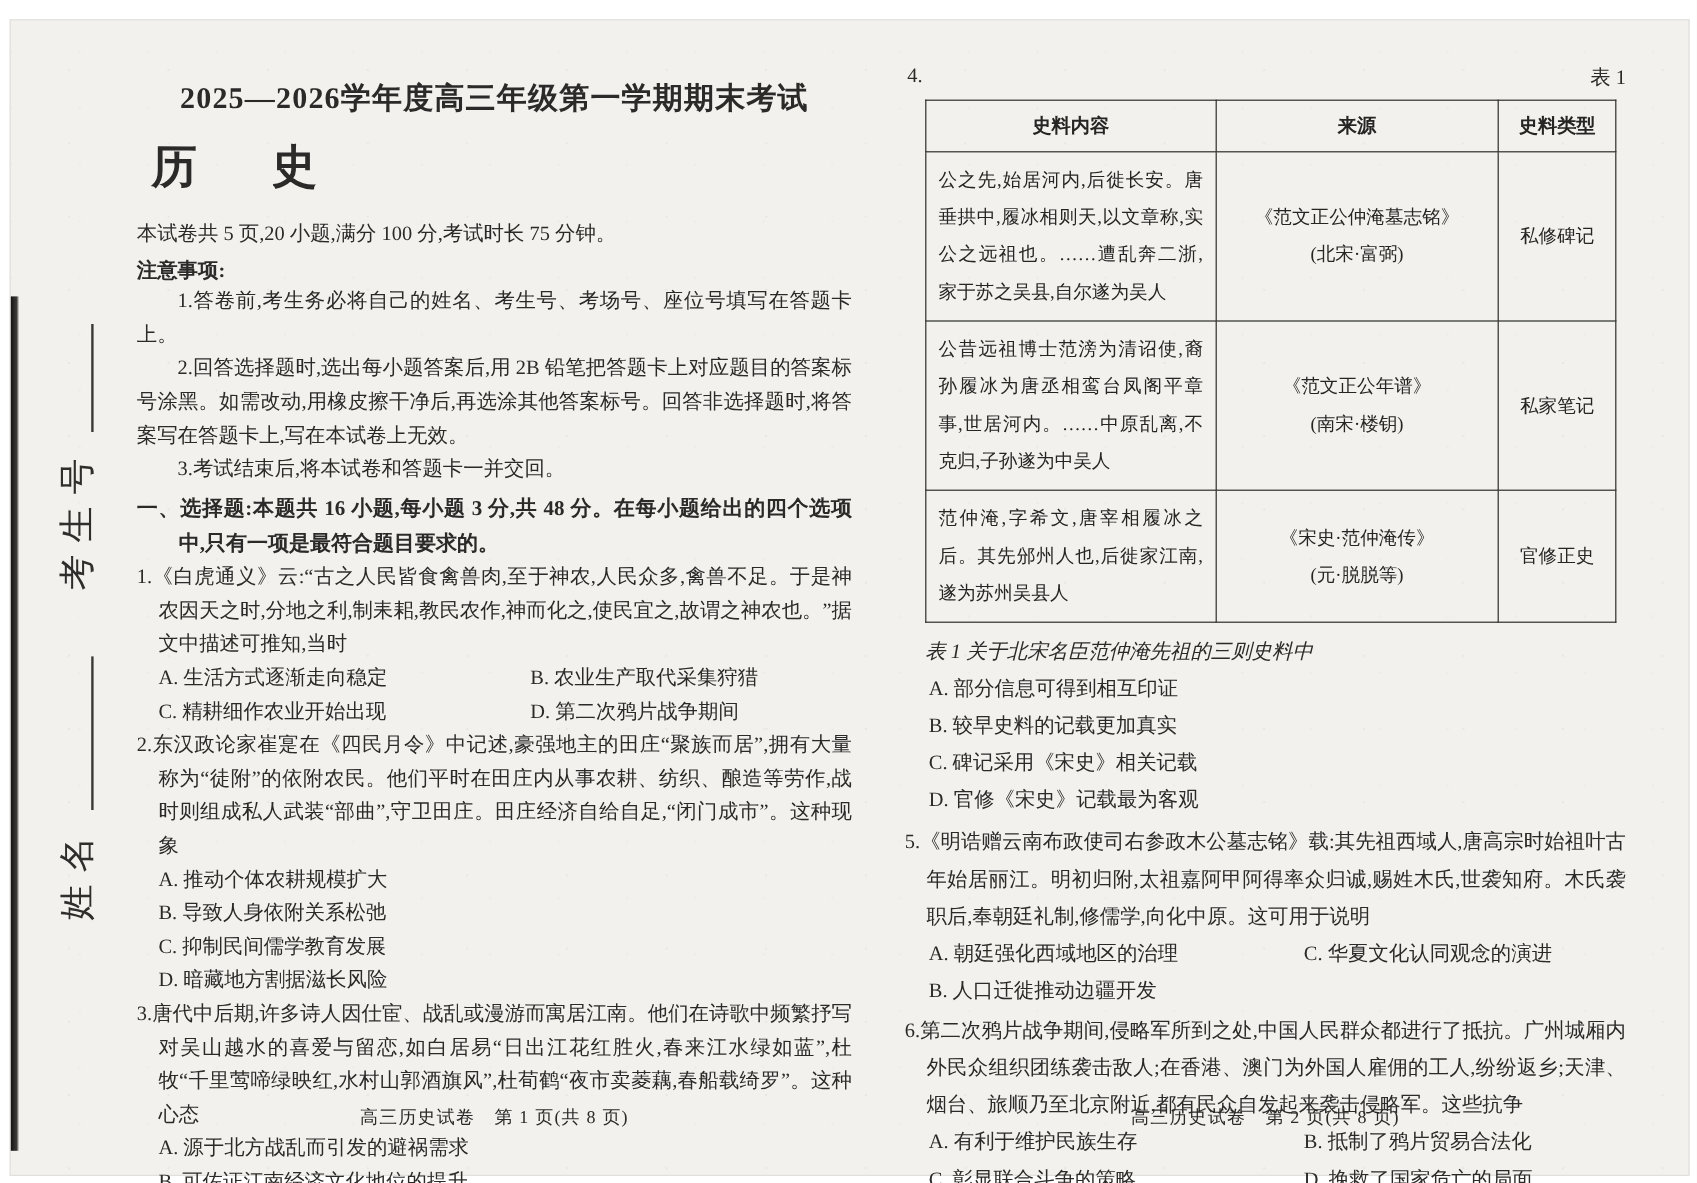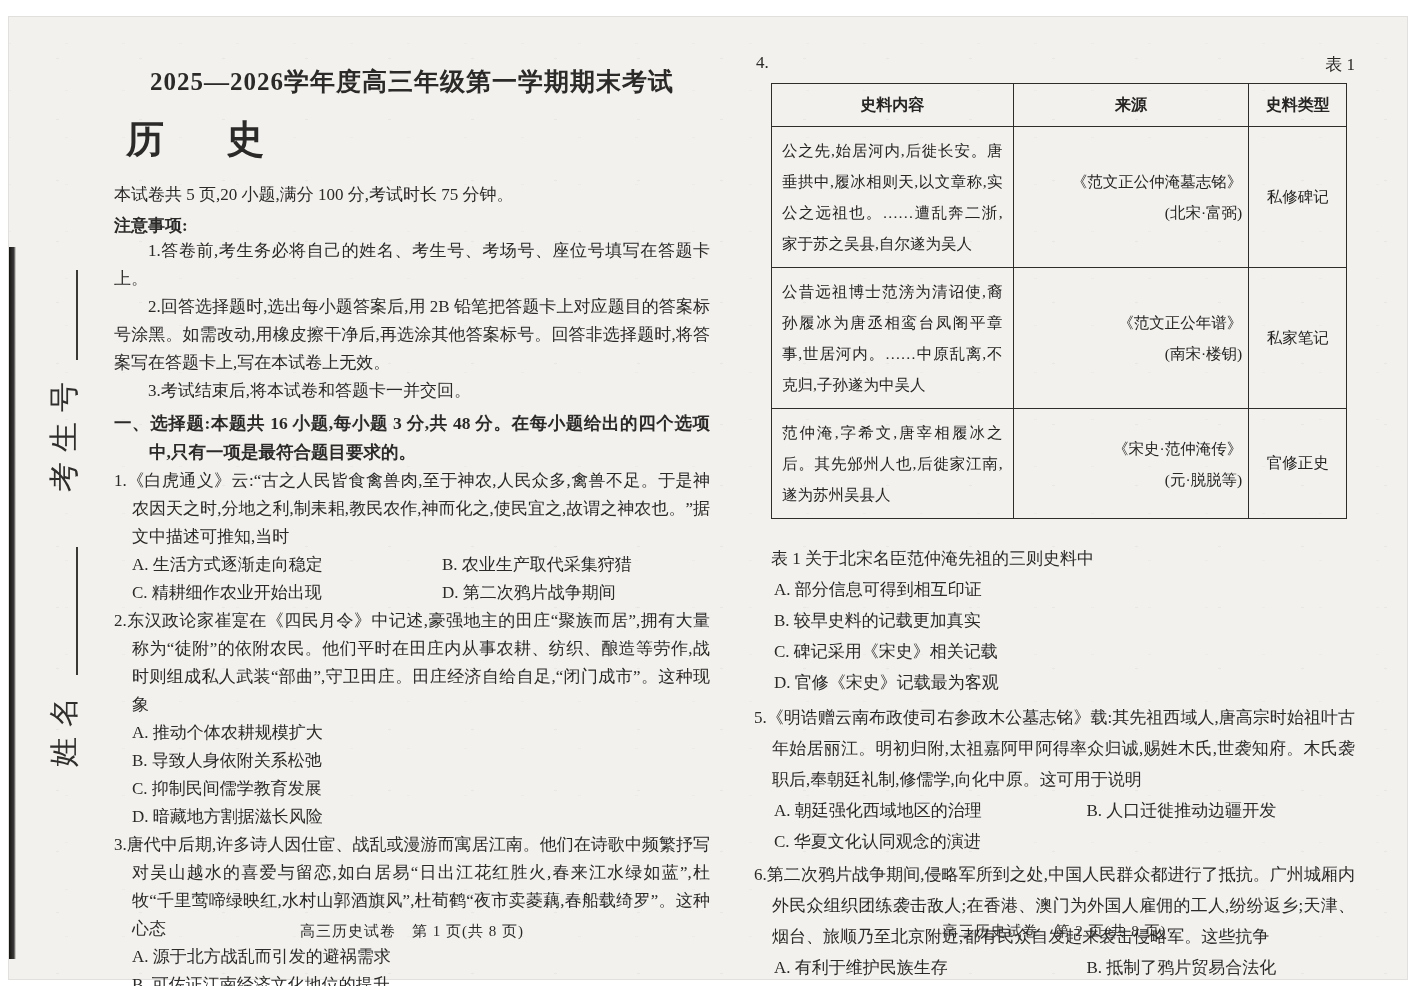--- a/index.html
+++ b/index.html
@@ -49,21 +49,21 @@
   .r .opt{line-height:31px;padding-left:20px;}
 
   .tbl-caption-row{position:relative;margin-top:36px;height:30px;font-size:17px;}
   .tbl-caption-row .qnum{position:absolute;left:2px;top:0;}
   .tbl-caption-row .cap{display:block;text-align:right;}
   table.hist{border-collapse:collapse;margin-left:17px;width:576px;font-size:15.5px;
     color:#262523;}
   table.hist th,table.hist td{border:1.6px solid #2e2d2b;}
   table.hist th{height:40px;font-weight:600;text-align:center;font-size:16px;}
   td.c-content{padding:8px 10px;line-height:31px;text-align:justify;}
-  td.c-source{text-align:right;line-height:31px;white-space:pre-line;padding:4px 6px;}
+  td.c-source{text-align:center;line-height:31px;white-space:pre-line;padding:4px 6px;}
   td.c-type{text-align:center;padding:16px 4px;}
 
   .footer{position:absolute;top:905px;font-size:15px;letter-spacing:1px;}
   .footer.f1{left:105px;width:596px;text-align:center;}
   .footer.f2{left:745px;width:601px;text-align:center;}
 </style>
 </head>
 <body>
 
 <div class="paper">
@@ -147,33 +147,33 @@
             <td class="c-type">私家笔记</td>
           </tr>
           <tr>
             <td class="c-content">范仲淹,字希文,唐宰相履冰之后。其先邠州人也,后徙家江南,遂为苏州吴县人</td>
             <td class="c-source">《宋史·范仲淹传》
 (元·脱脱等)</td>
             <td class="c-type">官修正史</td>
           </tr>
         </tbody>
       </table>
-      <p class="stem" style="margin-top:24px;padding-left:17px;text-indent:0;">表 1 关于北宋名臣范仲淹先祖的三则史料中</p>
+      <p class="stem" style="margin-top:8px;padding-left:17px;text-indent:0;font-style:italic;">表 1 关于北宋名臣范仲淹先祖的三则史料中</p>
       <div class="opt">A. 部分信息可得到相互印证</div>
       <div class="opt">B. 较早史料的记载更加真实</div>
       <div class="opt">C. 碑记采用《宋史》相关记载</div>
       <div class="opt">D. 官修《宋史》记载最为客观</div>
     </div>
 
     <div style="margin-top:4px;">
       <p class="stem">5.《明诰赠云南布政使司右参政木公墓志铭》载:其先祖西域人,唐高宗时始祖叶古年始居丽江。明初归附,太祖嘉阿甲阿得率众归诚,赐姓木氏,世袭知府。木氏袭职后,奉朝廷礼制,修儒学,向化中原。这可用于说明</p>
       <div class="opt-grid">
         <div class="opt">A. 朝廷强化西域地区的治理</div>
+        <div class="opt">C. 华夏文化认同观念的演进</div>
         <div class="opt">B. 人口迁徙推动边疆开发</div>
-        <div class="opt">C. 华夏文化认同观念的演进</div>
       </div>
     </div>
 
     <div style="margin-top:2px;">
       <p class="stem">6.第二次鸦片战争期间,侵略军所到之处,中国人民群众都进行了抵抗。广州城厢内外民众组织团练袭击敌人;在香港、澳门为外国人雇佣的工人,纷纷返乡;天津、烟台、旅顺乃至北京附近,都有民众自发起来袭击侵略军。这些抗争</p>
       <div class="opt-grid">
         <div class="opt">A. 有利于维护民族生存</div>
         <div class="opt">B. 抵制了鸦片贸易合法化</div>
         <div class="opt">C. 彰显联合斗争的策略</div>
         <div class="opt">D. 挽救了国家危亡的局面</div>

